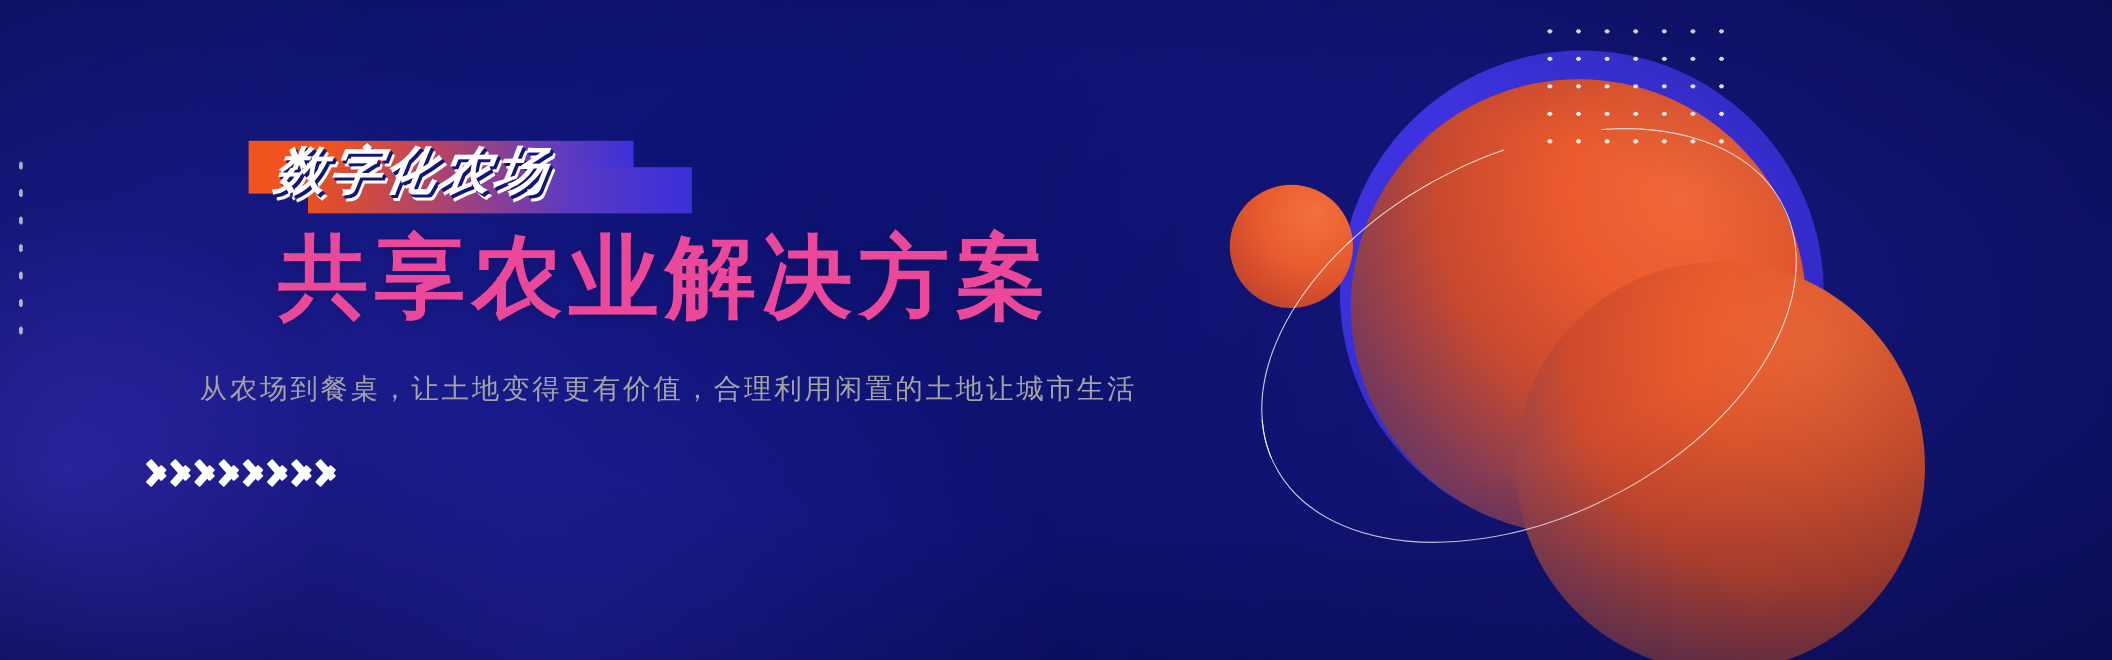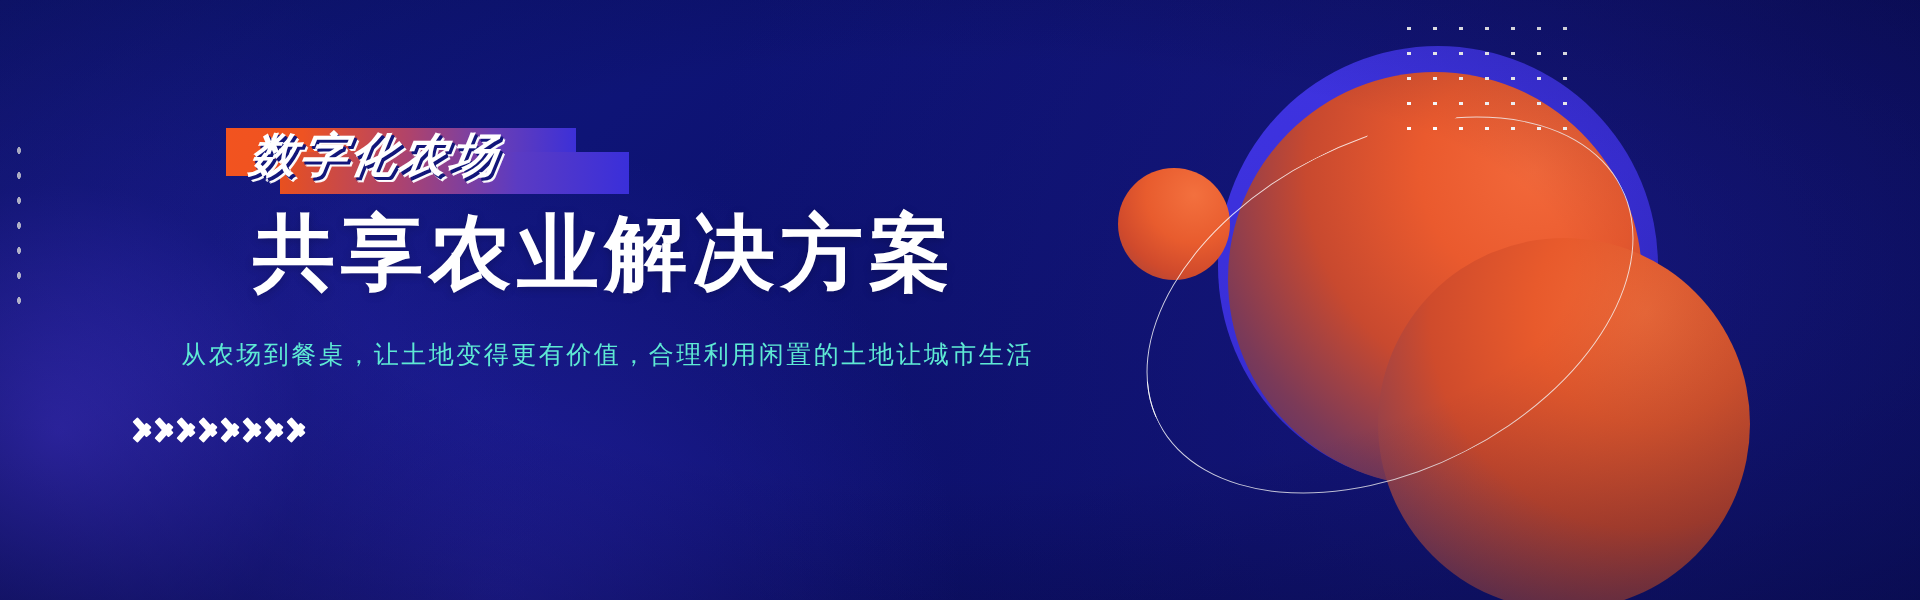--- a/index.html
+++ b/index.html
@@ -105,31 +105,31 @@
       4px 4px 0 rgba(255,255,255,.95),
       5px 5px 0 rgba(255,255,255,.95);
     transform:skewX(-9deg);
   }
 
   
   #headline{
     position:absolute;left:0;top:205px;width:1210px;
     text-align:center;
     font-size:82px;line-height:96px;font-weight:700;
-    color:#ffffff;letter-spacing:6px;
+    color:#ec4899;letter-spacing:6px;
     font-family:"Liberation Sans","DejaVu Sans",sans-serif;
     text-shadow:0 2px 10px rgba(0,0,0,.20);
   }
 
   
   #subtitle{
     position:absolute;left:0;top:325px;width:1215px;
     text-align:center;
     font-size:25px;line-height:58px;font-weight:400;
-    color:#5eead4;letter-spacing:2.5px;
+    color:#a3a3a3;letter-spacing:2.5px;
   }
   #subtitle div{white-space:nowrap;}
 
   
   #chevrons{
     position:absolute;left:133px;top:407px;
     display:flex;gap:2px;
   }
   .chev{
     width:20px;height:45px;position:relative;

